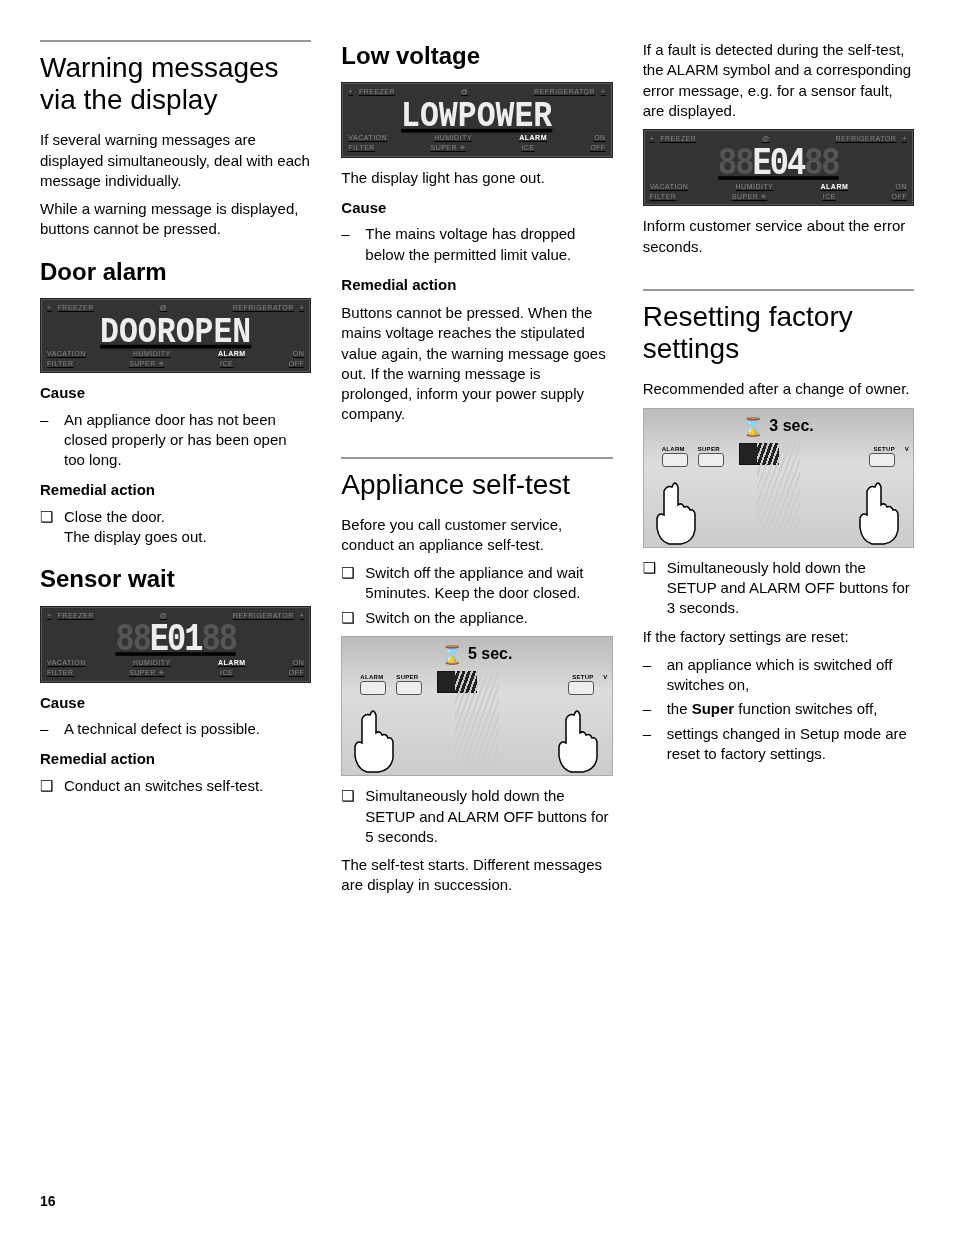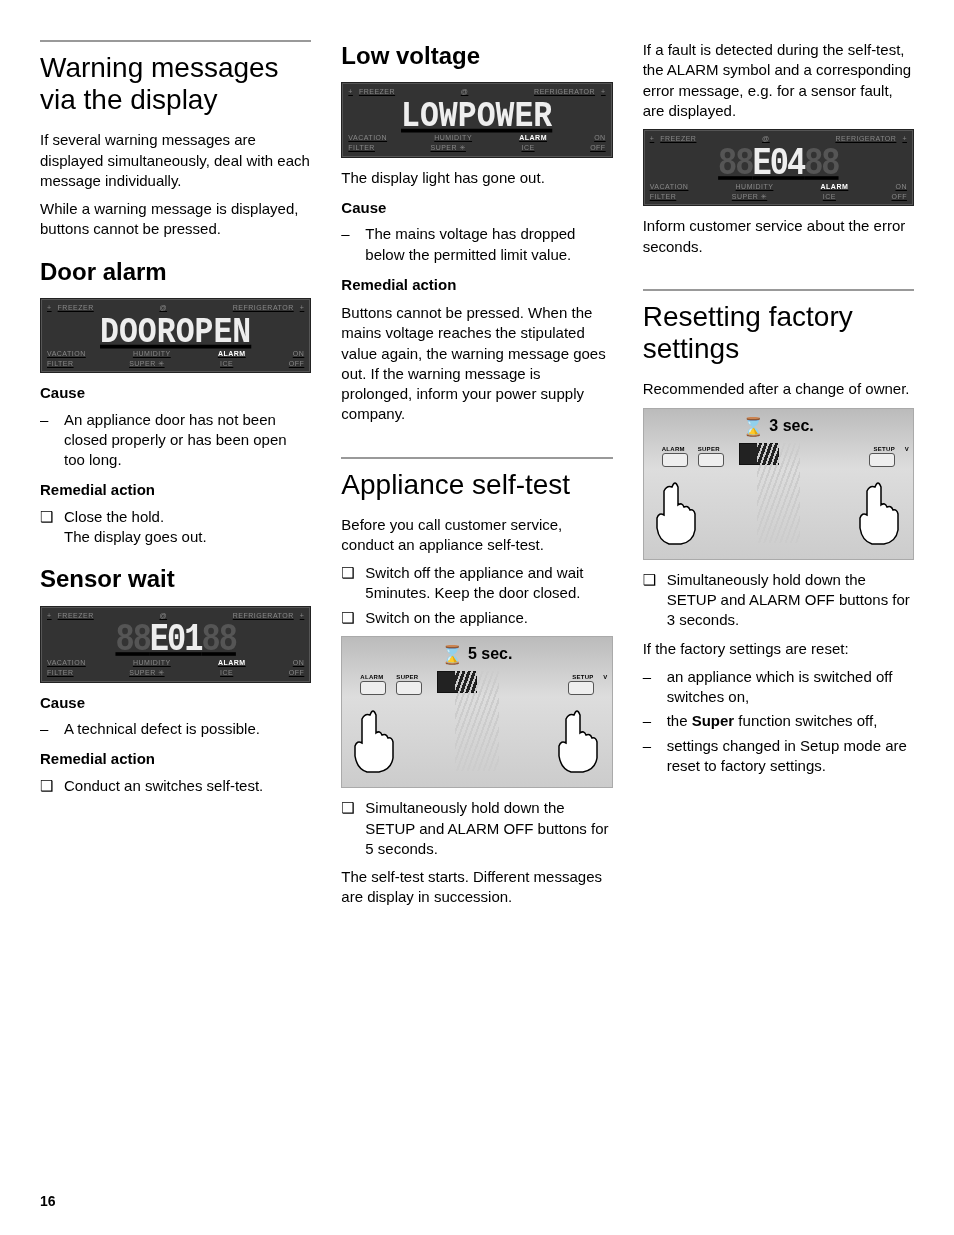--- a/index.html
+++ b/index.html
@@ -90,21 +90,21 @@
     transform: scaleY(1.2);
   }
   .seg .ghost { color: #555; }
   .seg-stretch { letter-spacing: 0px; font-size:30px; transform:scaleX(1.05) scaleY(1.25); }
 
   
   .pressfig {
     border: 1px solid #aaa;
     background: linear-gradient(#bbb,#ddd 40%,#ccc);
     width: 100%;
-    padding: 6px 0 16px 0;
+    padding: 6px 0 4px 0;
     margin: 8px 0 10px 0;
     position: relative;
     overflow: hidden;
   }
   .pressfig .timer {
     text-align: center;
     font-weight: bold;
     font-size: 16px;
     margin-bottom: 4px;
   }
@@ -191,21 +191,21 @@
     <ul>
       <li>
           <span class="bullet">–</span>
           <span class="txt">An appliance door has not been closed properly or has been open too long.</span>
         </li>
     </ul>
     <h3>Remedial action</h3>
     <ul>
       <li>
           <span class="bullet">❑</span>
-          <span class="txt" style="white-space:pre-line">Close the hold.
+          <span class="txt" style="white-space:pre-line">Close the door.
 The display goes out.</span>
         </li>
     </ul>
 
     <h2>Sensor wait</h2>
     <div class="panel">
       <div class="panel-top">
         <span class="panel-left">
             <span>+</span>
             <span>FREEZER</span>

